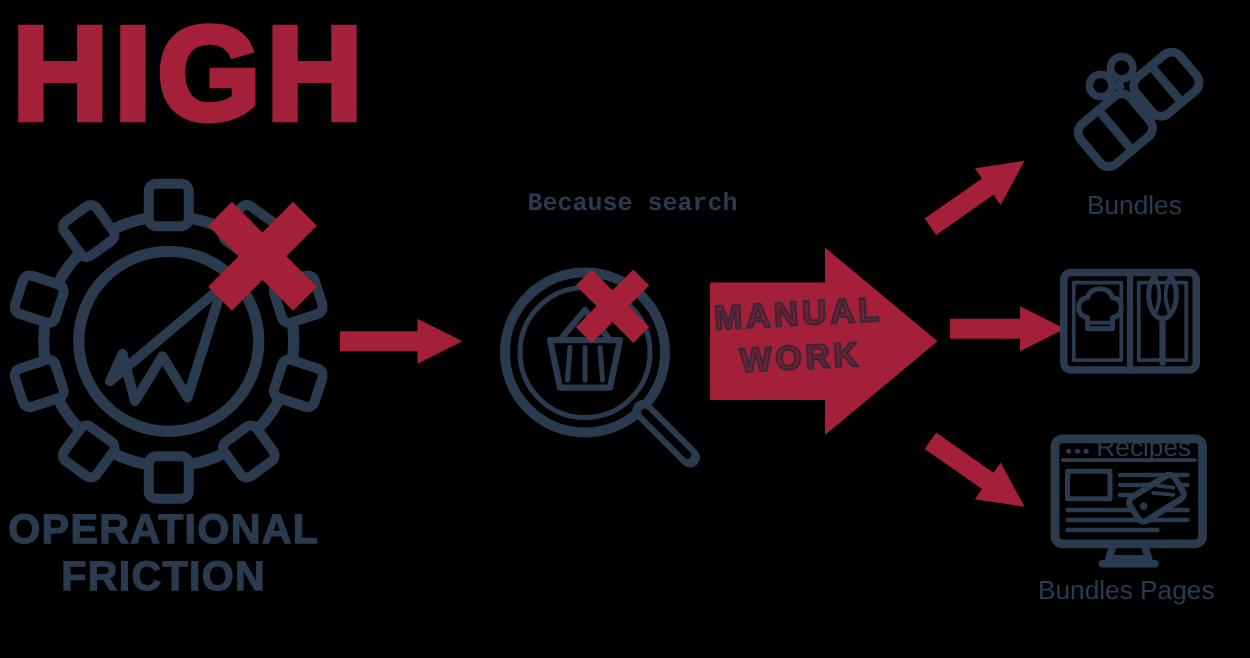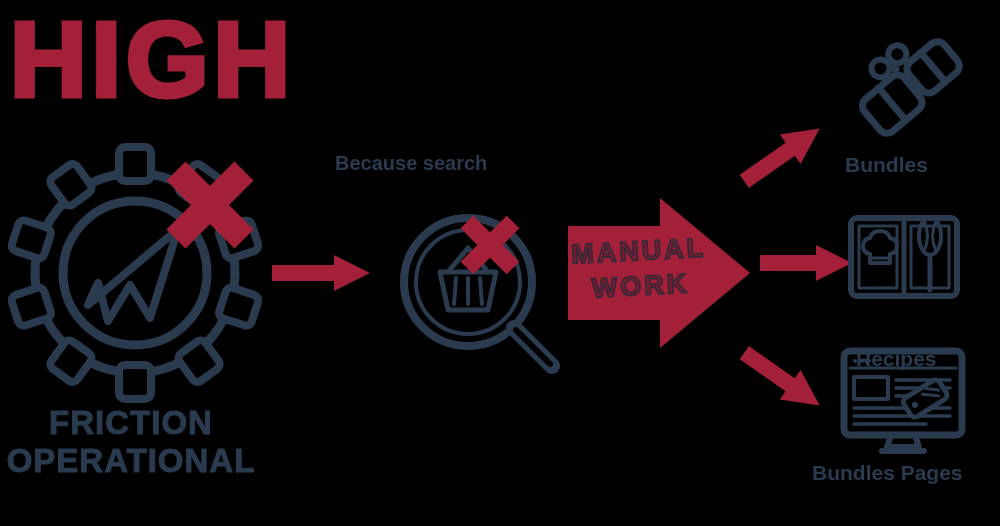--- a/index.html
+++ b/index.html
@@ -21,25 +21,25 @@
     font-size:106px;font-weight:bold;letter-spacing:5px;line-height:1.05;
     color:var(--accent-red);
     -webkit-text-stroke:5px var(--accent-red);
   }
   .subheading{
     left:0px;top:404px;width:262px;text-align:center;
     color:var(--navy);font-weight:bold;font-size:33px;letter-spacing:1px;line-height:1.14;
     -webkit-text-stroke:1px var(--navy);
   }
   .caption{
-    left:335px;top:150px;width:255px;text-align:left;
-    color:var(--navy);font-weight:bold;font-size:20px;line-height:1.35;
+    left:335px;top:150px;width:255px;text-align:right;
+    color:var(--navy);font-weight:bold;font-size:20px;line-height:1.35;font-family:Liberation Mono, monospace;
   }
   .out-label{
-    text-align:left;color:var(--navy);font-weight:bold;font-size:21px;line-height:1.22;
+    text-align:center;color:var(--navy);font-weight:normal;font-size:21px;line-height:1.22;
   }
   .sN{stroke:var(--navy);fill:none;stroke-linecap:round;stroke-linejoin:round;}
   .fBg{fill:var(--background);}
   .fN{fill:var(--navy);}
   .fR{fill:var(--accent-red);stroke:none;}
   .sR{stroke:var(--accent-red);fill:none;stroke-linecap:butt;}
   .mw-text{
     font-family:"Liberation Sans", sans-serif;font-weight:bold;font-size:27px;letter-spacing:3px;
     fill:rgba(0,0,0,0.18);stroke:#33293b;stroke-width:1.8px;
   }
@@ -68,22 +68,22 @@
     <circle cx="127" cy="140" r="72" class="sN" stroke-width="9"></circle>
     <path d="M80 172 L170 96 L142 185 L122 152 L100 188 L90 150 Z" class="sN" stroke-width="8"></path>
   </svg>
 
   <svg class="abs" style="left:160px;top:155px;" width="100" height="100" viewBox="0 0 100 100">
     <line x1="16" y1="16" x2="84" y2="84" class="sR" stroke-width="27"></line>
     <line x1="84" y1="16" x2="16" y2="84" class="sR" stroke-width="27"></line>
   </svg>
 
   <div class="abs subheading">
+    <div>OPERATIONAL</div>
     <div>FRICTION</div>
-    <div>OPERATIONAL</div>
   </div>
 
   <svg class="abs" style="left:272px;top:248px;" width="100" height="50" viewBox="0 0 100 50">
     <polygon points="0,17 62,17 62,7 98,25 62,43 62,33 0,33" class="fR"></polygon>
   </svg>
 
   <div class="abs caption">
     <div>Because search</div>
   </div>
 

